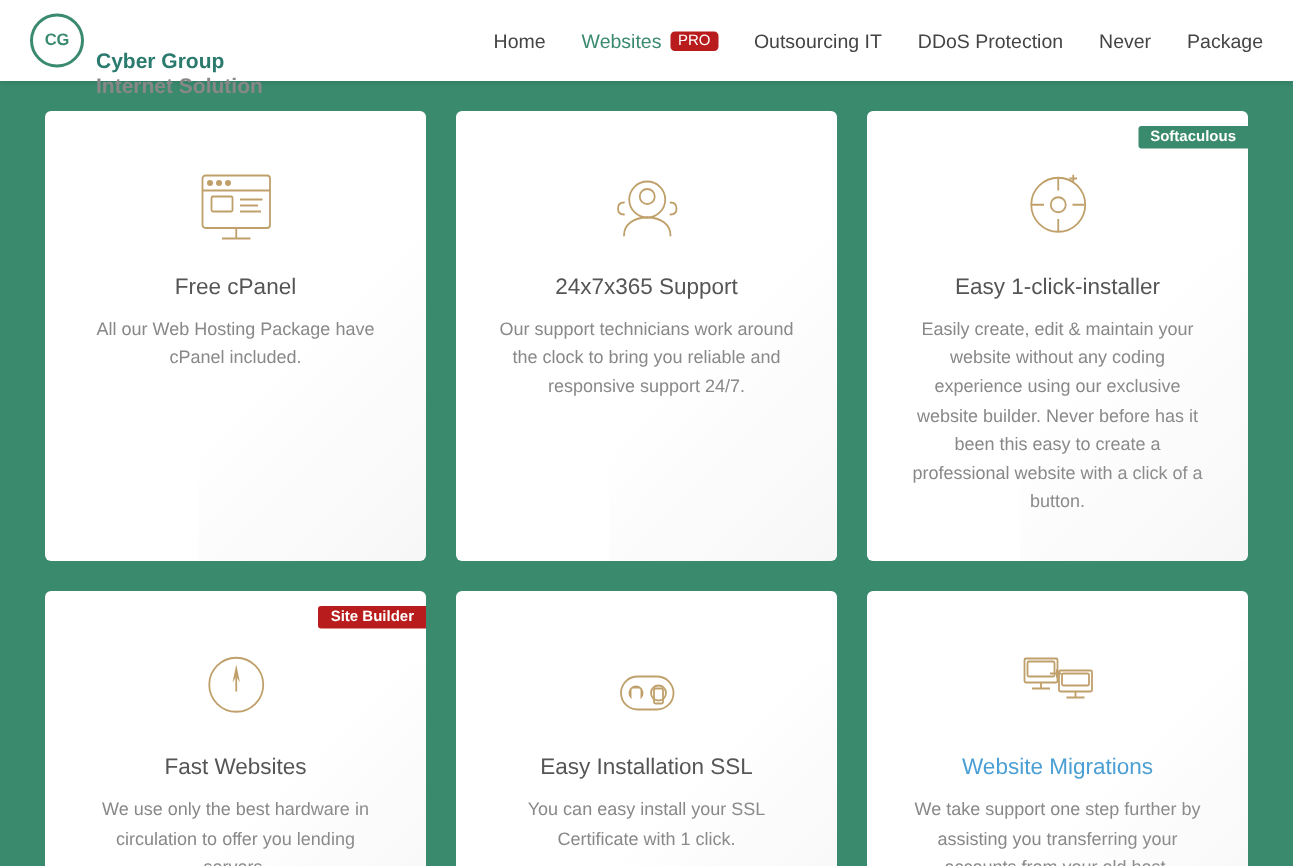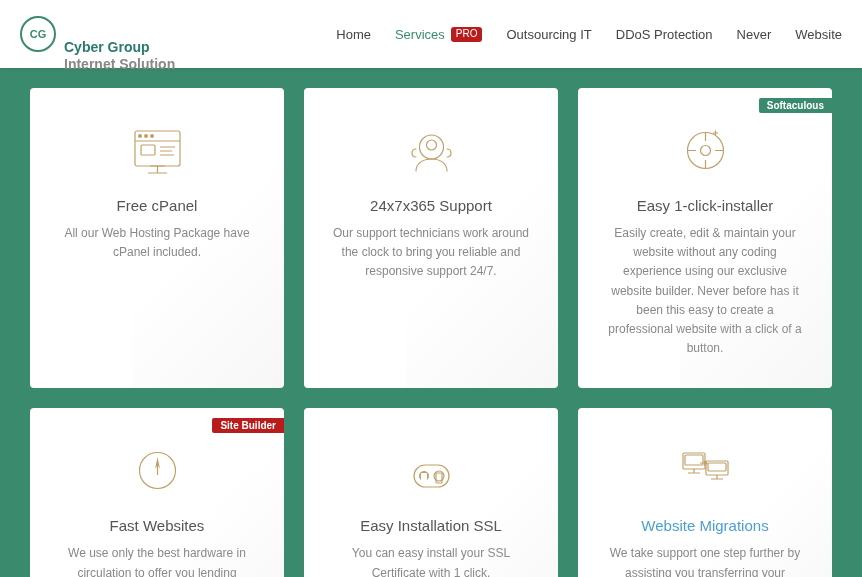--- a/index.html
+++ b/index.html
@@ -5,21 +5,21 @@
     * { box-sizing: border-box; margin: 0; padding: 0; }
     body {
       font-family: Arial, sans-serif;
       background-color: #3a8a6e;
       min-height: 577px;
     }
 
     
     .header {
       background: #fff;
-      height: 68px;
+      height: 54px;
       display: flex;
       align-items: center;
       padding: 0 20px;
       box-shadow: 0 1px 3px rgba(0,0,0,0.1);
     }
     .logo-area {
       display: flex;
       align-items: center;
       gap: 8px;
       min-width: 160px;
@@ -47,20 +47,21 @@
       color: #2a7a6e;
       line-height: 1.1;
     }
     .logo-subtitle {
       font-size: 14px;
       color: #888;
       font-weight: bold;
     }
     nav {
       display: flex;
+      align-items: center;
       gap: 24px;
       margin-left: auto;
     }
     .nav-link {
       font-size: 13px;
       color: #444;
       text-decoration: none;
       cursor: pointer;
     }
     .nav-link.active { color: #3a8a6e; }
@@ -162,26 +163,26 @@
     <div class="logo-circle">
       <span>CG</span>
     </div>
     <div class="logo-text">
       <span class="logo-title">Cyber Group</span>
       <span class="logo-subtitle">Internet Solution</span>
     </div>
   </div>
   <nav>
     <a class="nav-link">Home</a>
-    <a class="nav-link active">Services</a>
+    <a class="nav-link active">Websites</a>
     <span class="nav-badge">PRO</span>
     <a class="nav-link">Outsourcing IT</a>
     <a class="nav-link">DDoS Protection</a>
     <a class="nav-link">Never</a>
-    <a class="nav-link">Website</a>
+    <a class="nav-link">Package</a>
   </nav>
 </header>
 
 <main class="main">
   <div class="cards-grid">
 
     <div class="card">
       <div class="card-icon">
         <svg viewBox="0 0 55 55">
           <rect x="5" y="8" width="45" height="35" rx="2" ry="2"></rect>

